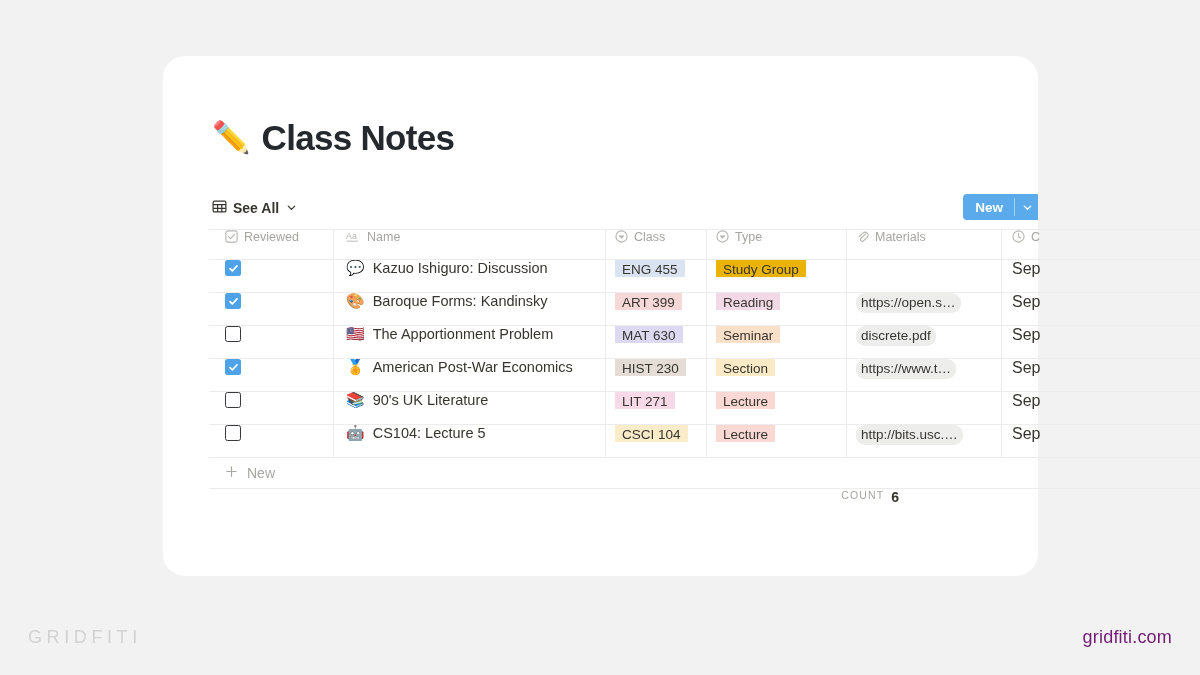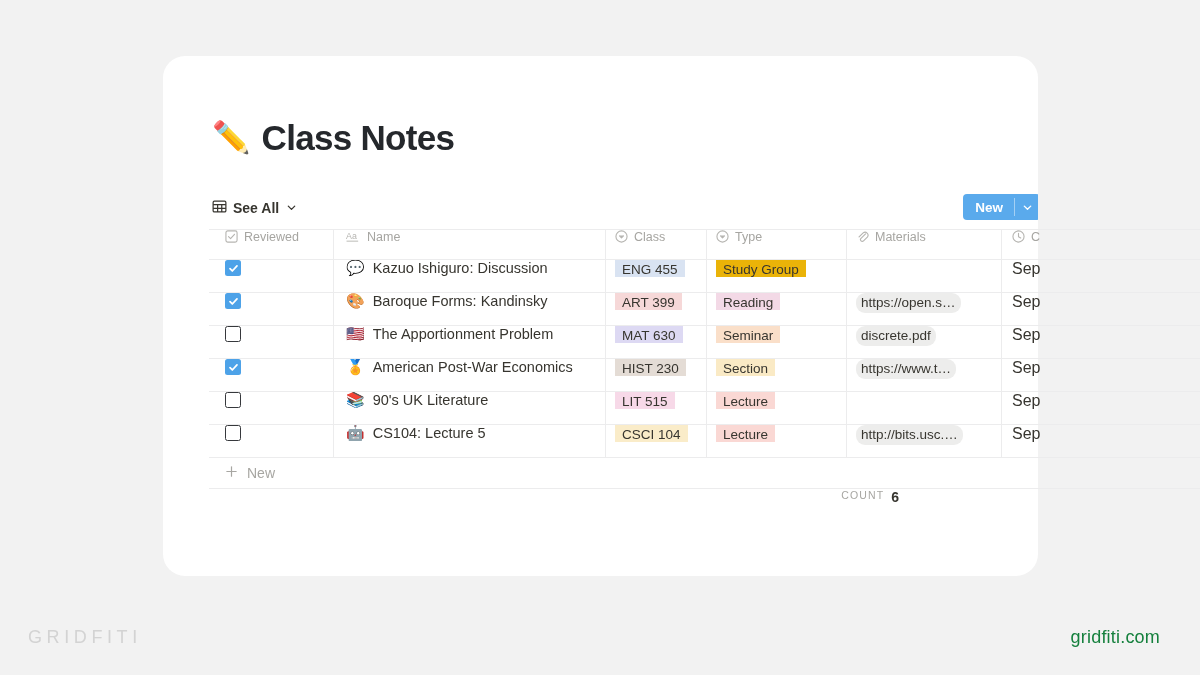--- a/index.html
+++ b/index.html
@@ -257,24 +257,24 @@
     position: absolute;
     left: 28px;
     top: 627px;
     font-size: 18px;
     letter-spacing: 4.6px;
     color: #d3d3d3;
     font-weight: normal;
   }
   .wm-right {
     position: absolute;
-    right: 40px;
+    right: 28px;
     top: 627px;
     font-size: 18px;
-    color: #15803d;
+    color: #701a75;
     letter-spacing: 0.2px;
   }
 </style>
 </head>
 <body>
 
 <div class="card">
   <div class="card-inner">
 
     <div class="page-title">
@@ -471,21 +471,21 @@
       </div>
       <div class="trow">
         <div class="tcell c-reviewed">
           <span class="cbox off"></span>
         </div>
         <div class="tcell c-name">
           <span class="row-emoji">📚</span>
           <span class="row-title">90's UK Literature</span>
         </div>
         <div class="tcell c-class">
-          <span class="tag" style="background:#f7d9e8">LIT 515</span>
+          <span class="tag" style="background:#f7d9e8">LIT 271</span>
         </div>
         <div class="tcell c-type">
           <span class="tag" style="background:#fad8d4">Lecture</span>
         </div>
         <div class="tcell c-mat"></div>
         <div class="tcell c-date">
           <span class="date-text">Sep</span>
         </div>
       </div>
       <div class="trow">

